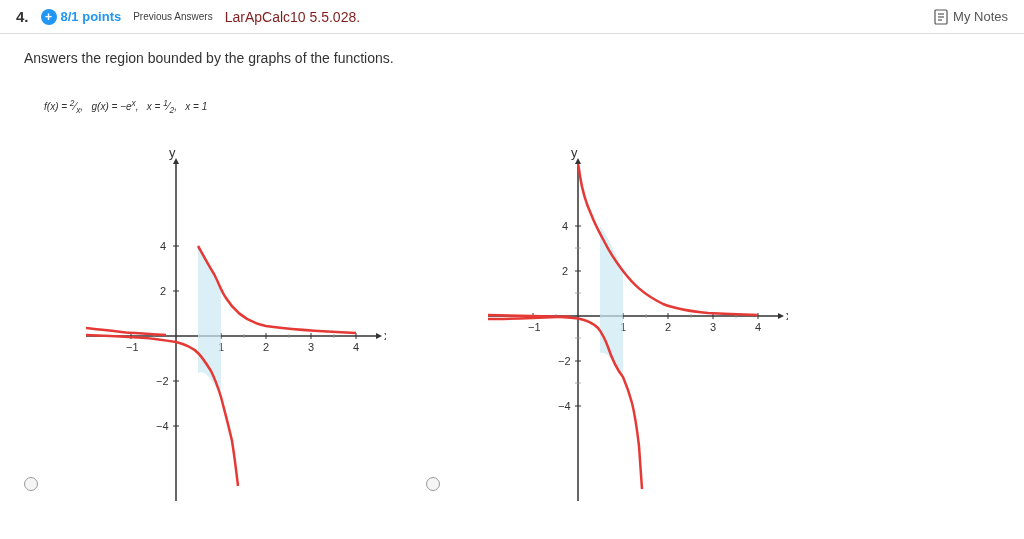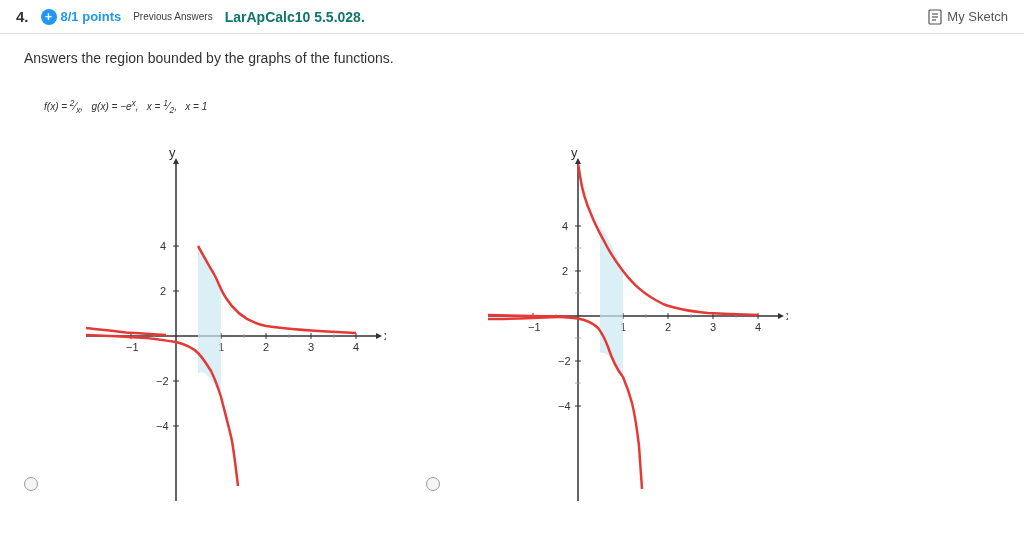--- a/index.html
+++ b/index.html
@@ -48,22 +48,22 @@
       font-size: 12px;
       font-weight: bold;
     }
     .prev-answers {
       color: #404040;
       font-size: 10px;
       cursor: pointer;
       text-decoration: none;
     }
     .problem-id {
-      font-weight: bold;
-      color: #0f766e;
+      font-weight: normal;
+      color: #7f1d1d;
       font-size: 14px;
     }
     .my-notes {
       display: flex;
       align-items: center;
       gap: 4px;
       color: #555;
       font-size: 13px;
       cursor: pointer;
     }
@@ -120,21 +120,21 @@
     <a class="prev-answers">Previous Answers</a>
     <span class="problem-id">LarApCalc10 5.5.028.</span>
   </div>
   <div class="my-notes">
     <svg width="16" height="16" viewBox="0 0 16 16">
       <rect x="2" y="1" width="12" height="14" rx="1" fill="none" stroke="#555" stroke-width="1.2"></rect>
       <line x1="5" y1="5" x2="11" y2="5" stroke="#555" stroke-width="1.2"></line>
       <line x1="5" y1="8" x2="11" y2="8" stroke="#555" stroke-width="1.2"></line>
       <line x1="5" y1="11" x2="9" y2="11" stroke="#555" stroke-width="1.2"></line>
     </svg>
-    <span>My Sketch</span>
+    <span>My Notes</span>
   </div>
 </div>
 
 <div class="content">
   <div class="problem-desc">Answers the region bounded by the graphs of the functions.</div>
 
   <div class="math-formula">
     <span>
       <i>f</i>(<i>x</i>) = <sup>2</sup>⁄<sub><i>x</i></sub>, &nbsp;
       <i>g</i>(<i>x</i>) = −<i>e</i><sup><i>x</i></sup>, &nbsp;

